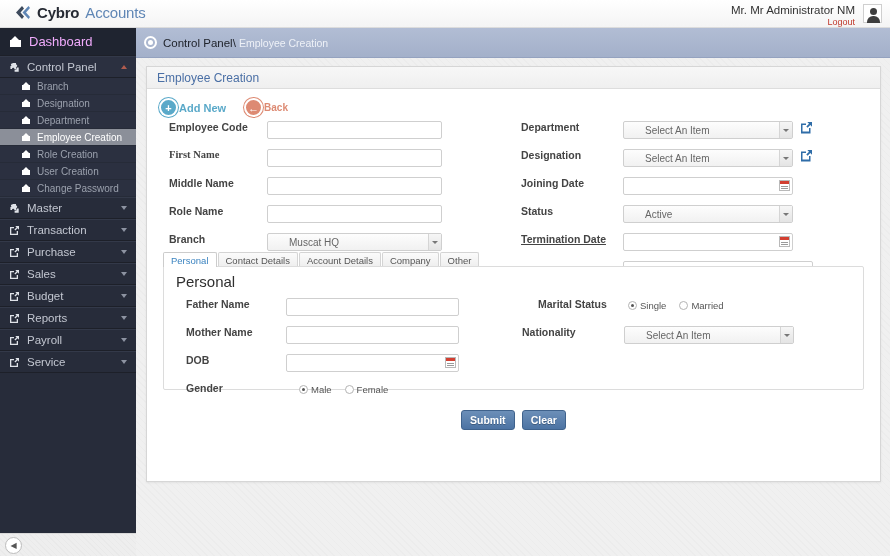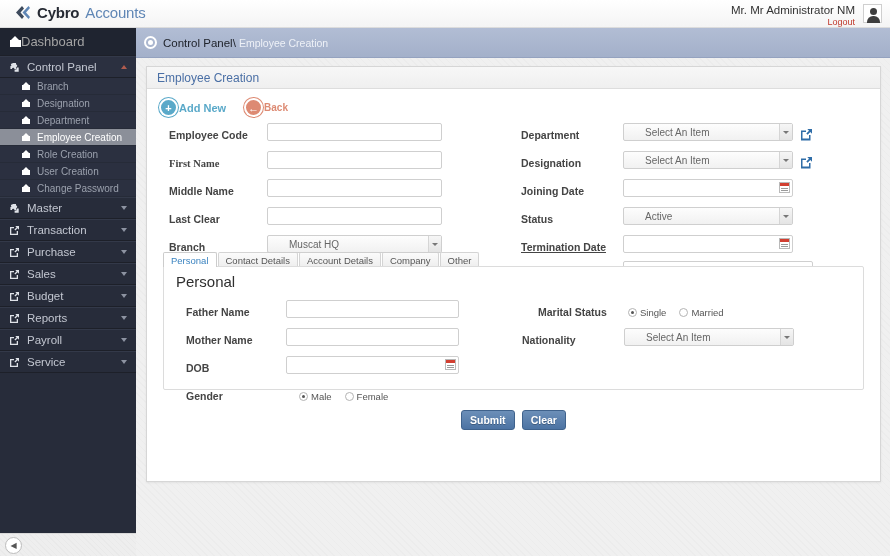--- a/index.html
+++ b/index.html
@@ -41,22 +41,22 @@
 
   
   #sidebar{
     position:absolute; left:0; top:28px; width:136px; height:505px;
     background:#272c3a;
     background-image:radial-gradient(rgba(255,255,255,.055) .6px, transparent .7px);
     background-size:4px 4px;
     overflow:hidden;
   }
   .nav-top{
-    height:28px; display:flex; align-items:center; gap:0;
-    padding:0 10px; color:#a3a3a3; font-size:13px;
+    height:28px; display:flex; align-items:center; gap:8px;
+    padding:0 10px; color:#f0abfc; font-size:13px;
     border-bottom:1px solid #1d2029;
     background:#1f2430;
   }
   .nav-group{
     height:22px; display:flex; align-items:center; gap:7px;
     padding:0 9px; color:#c3c7d1; font-size:11.5px;
     border-bottom:1px solid #1d2029;
     border-top:1px solid #333949;
     position:relative;
     background:#272c3a;
@@ -138,21 +138,21 @@
     display:flex;align-items:center;justify-content:center;
     font-size:11px; font-weight:bold; color:#fff;
   }
   .act.add .ring{ background:#5aa9c9; box-shadow:inset 0 0 0 2px #fff, 0 0 0 1px #5aa9c9; }
   .act.back .ring{ background:#dd8a73; box-shadow:inset 0 0 0 2px #fff, 0 0 0 1px #dd8a73; }
   .act.add .lbl{ color:#5aa9c9; font-weight:bold; font-size:11px; }
   .act.back .lbl{ color:#dd8a73; font-weight:bold; font-size:10px; }
 
   
   .fgrid{ position:relative; }
-  .frow{ display:flex; align-items:flex-end; height:20px; margin-bottom:8px; }
+  .frow{ display:flex; align-items:flex-start; height:20px; margin-bottom:8px; }
   .flabel{ font-size:10.5px; font-weight:bold; color:#444; }
   .txt{
     height:18px; border:1px solid #cfcfcf; background:#fff; border-radius:2px;
     font-size:10px; padding:0 4px; color:#555; outline:none;
     font-family:"Liberation Sans", sans-serif;
   }
   .sel{
     height:18px; border:1px solid #cfcfcf; background:linear-gradient(#fdfdfd,#f1f1f1);
     border-radius:2px; font-size:10px; color:#666; display:flex; align-items:center;
     padding:0 21px; position:relative;
@@ -386,21 +386,21 @@
         </div>
         <div class="frow">
           <span class="flabel" style="width:98px;font-family:Liberation Serif, serif;">First Name</span>
           <input class="txt" style="width: 175px;" value="">
         </div>
         <div class="frow">
           <span class="flabel" style="width:98px;">Middle Name</span>
           <input class="txt" style="width: 175px;" value="">
         </div>
         <div class="frow">
-          <span class="flabel" style="width:98px;">Last Clear</span>
+          <span class="flabel" style="width:98px;">Role Name</span>
           <input class="txt" style="width: 175px;" value="">
         </div>
         <div class="frow">
           <span class="flabel" style="width:98px;">Branch</span>
           <div class="sel" style="width:175px;">
             <span>Muscat HQ</span>
             <span class="arrow">
                 <i></i>
               </span>
           </div>

